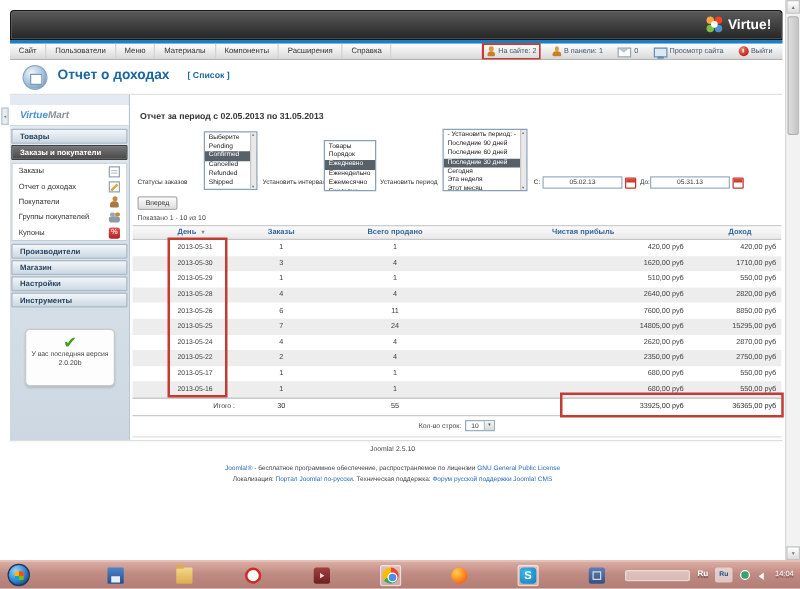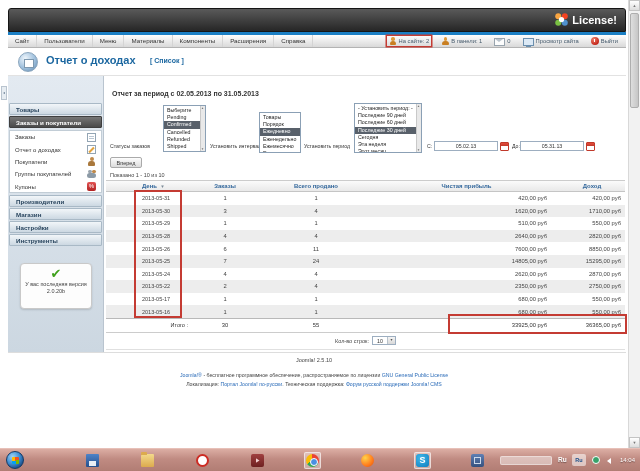--- a/index.html
+++ b/index.html
@@ -167,21 +167,21 @@
 
   <div id="admin-header" class="abs">
     <div id="joomla-logo">
       <svg width="15" height="15" viewBox="0 0 16 16">
         <circle cx="4.5" cy="4.5" r="3.2" fill="#f9a541"></circle>
           <circle cx="11.5" cy="4.5" r="3.2" fill="#f44321"></circle>
         <circle cx="4.5" cy="11.5" r="3.2" fill="#7ac143"></circle>
           <circle cx="11.5" cy="11.5" r="3.2" fill="#5091cd"></circle>
         <circle cx="8" cy="8" r="2.8" fill="#fff"></circle>
       </svg>
-      <span class="jtext">License!</span>
+      <span class="jtext">Virtue!</span>
     </div>
   </div>
   <div id="blue-bar" class="abs"></div>
 
   <div id="menubar" class="abs">
     <span style="display:flex">
         <span class="mb-item">Сайт</span>
         <span class="mb-item">Пользователи</span>
         <span class="mb-item">Меню</span>
         <span class="mb-item">Материалы</span>
@@ -213,20 +213,23 @@
       </span>
   </div>
 
   <div id="titlebar" class="abs">
     <div class="ptico"></div>
     <span id="page-title">Отчет о доходах</span>
     <span id="page-title-suffix">[ Список ]</span>
   </div>
 
   <div id="sidebar" class="abs">
+    <div class="vm-logo">
+      <span class="vm-1">Virtue</span><span class="vm-2">Mart</span>
+    </div>
     <div class="acc-h" style="top:27px">Товары</div>
     <div class="acc-h active" style="top:40px">Заказы и покупатели</div>
     <div id="side-links">
         <div class="slink">
           <span>Заказы</span>
           <span class="si si-orders-icon"></span>
         </div>
         <div class="slink">
           <span>Отчет о доходах</span>
           <span class="si si-report-icon"></span>

